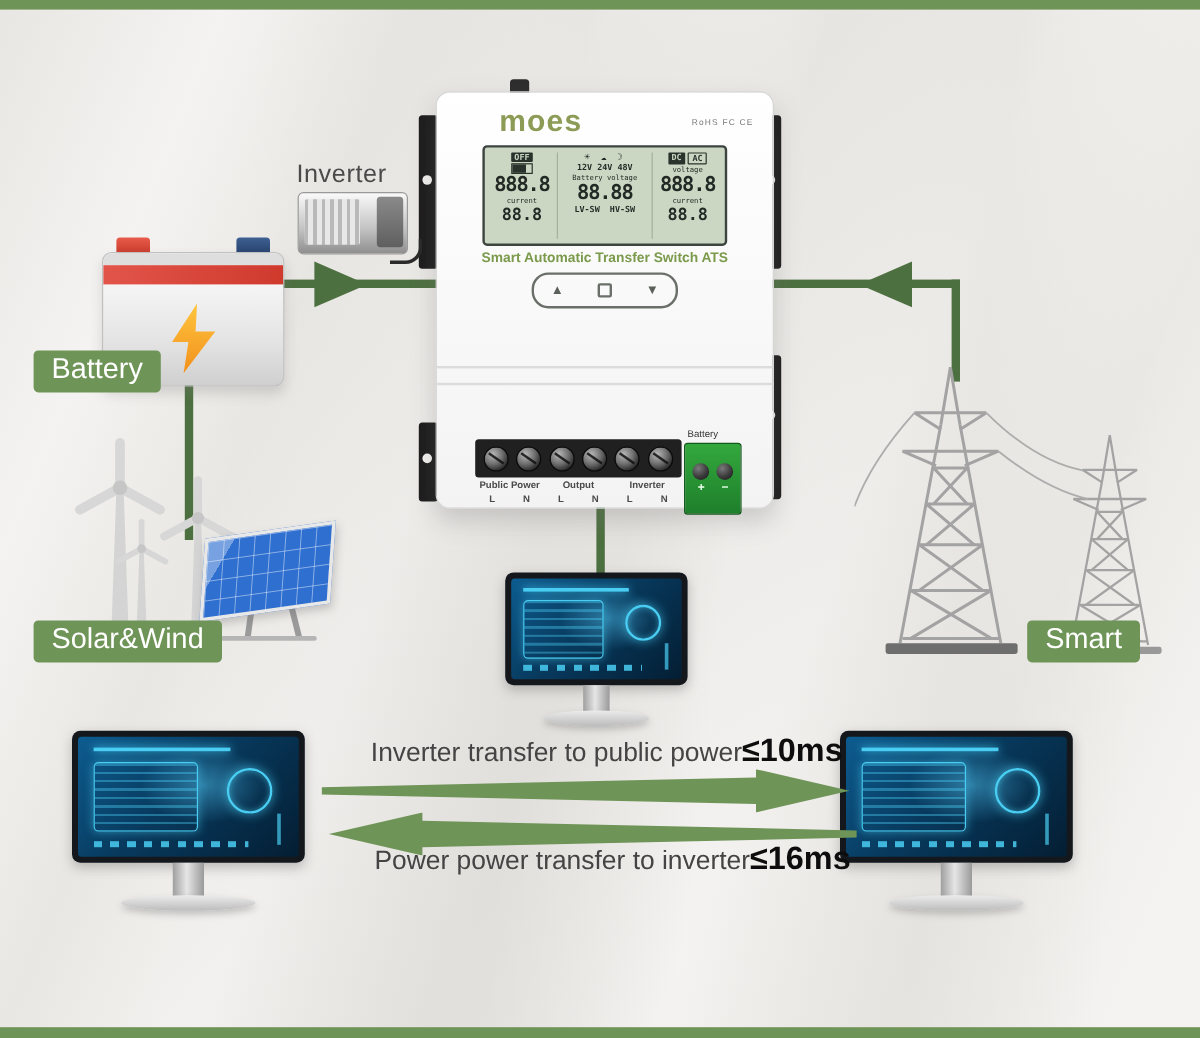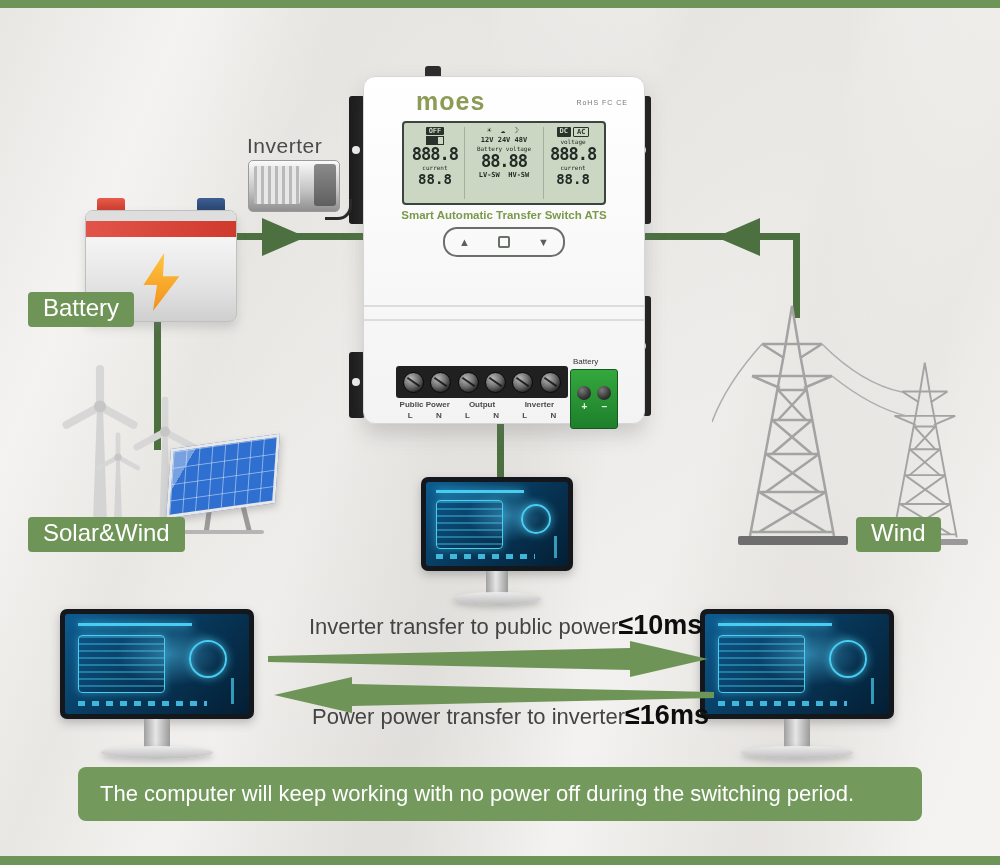--- a/index.html
+++ b/index.html
@@ -317,21 +317,21 @@
     <use href="#twr"></use>
     <use href="#twr" transform="translate(152,60) scale(0.76)"></use>
     <g fill="none" stroke="#adadad" stroke-width="1.5">
       <path d="M110,52 Q150,92 190,100"></path>
       <path d="M120,84 Q160,116 195,124"></path>
       <path d="M50,52 Q14,92 0,130"></path>
     </g>
     <rect x="26" y="244" width="110" height="9" rx="2" fill="#6e6e6e"></rect>
     <rect x="172" y="247" width="84" height="6" rx="2" fill="#999999"></rect>
   </svg>
-  <div class="badge" style="left:856px;top:517px;">Wind</div>
+  <div class="badge" style="left:856px;top:517px;">Smart</div>
 
   <div class="monitor monitor-sm" style="left:421px;top:477px;">
     <div class="mon-bezel">
       <div class="mon-screen">
         <div class="sa sa-glow"></div>
         <div class="sa sa-topline"></div>
         <div class="sa sa-frame"></div>
         <div class="sa sa-ring"></div>
         <div class="sa sa-dots"></div>
         <div class="sa sa-v1"></div>
@@ -377,15 +377,14 @@
   <svg class="swoosh" style="left:268px;top:641px;" width="440" height="36" viewBox="0 0 440 36">
     <polygon points="0,15 362,7 362,0 440,18 362,36 362,29 0,21" fill="#6f9457"></polygon>
   </svg>
   <svg class="swoosh" style="left:274px;top:677px;" width="440" height="36" viewBox="0 0 440 36">
     <polygon points="440,15 78,7 78,0 0,18 78,36 78,29 440,21" fill="#6f9457"></polygon>
   </svg>
   <div class="ttext" style="left:268px;top:700px;">
     <span>Power power transfer to inverter</span><b>≤16ms</b>
   </div>
 
-  <div class="note">The computer will keep working with no power off during the switching period.</div>
 
 </div>
 
 </body></html>

